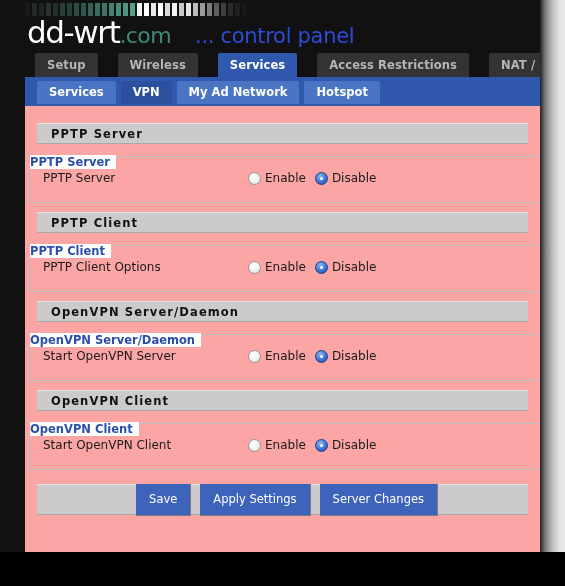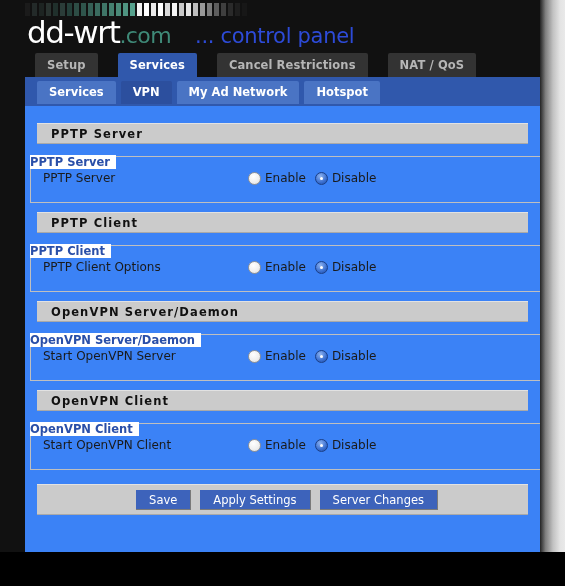--- a/index.html
+++ b/index.html
@@ -164,21 +164,21 @@
   .stab.active {
     background: #2c4f9e;
   }
 
   
   #content {
     position: absolute;
     left: 25px; top: 106px;
     width: 515px;
     height: 446px;
-    background: #3b82f6;
+    background: #fca5a5;
     overflow: hidden;
     padding: 8px 0 8px 0;
   }
 
   .section { margin: 0 0 0 0; }
 
   .sec-head {
     margin: 9px 12px 0 12px;
     height: 21px;
     line-height: 21px;
@@ -275,21 +275,21 @@
     background: #cbcbcb;
     border-top: 1px solid #e2e2e2;
     border-bottom: 1px solid #a9a9a9;
     display: flex;
     align-items: center;
     justify-content: flex-end;
     gap: 9px;
     padding-right: 90px;
   }
   .btn {
-    height: 20px;
+    height: 32px;
     line-height: 20px;
     padding: 0 13px;
     background: #3d63bb;
     color: #ffffff;
     font-size: 11.5px;
     border: none;
     border-right: 1px solid #7a7a7a;
     border-bottom: 1px solid #7a7a7a;
     cursor: pointer;
     font-family: "DejaVu Sans", "Liberation Sans", sans-serif;
@@ -360,22 +360,23 @@
           <i style="background: rgb(30, 30, 30);"></i>
           <i style="background: rgb(23, 23, 23);"></i>
         </div>
       <div id="logo-row">
         <span class="logo-main">dd-wrt</span><span class="logo-com">.com</span><span class="logo-cp">... control panel</span>
       </div>
     </div>
 
     <div id="maintabs">
         <div class="mtab">Setup</div>
+        <div class="mtab">Wireless</div>
         <div class="mtab active">Services</div>
-        <div class="mtab">Cancel Restrictions</div>
+        <div class="mtab">Access Restrictions</div>
         <div class="mtab">NAT / QoS</div>
       </div>
 
     <div id="subtabs">
         <div class="stab">Services</div>
         <div class="stab active">VPN</div>
         <div class="stab">My Ad Network</div>
         <div class="stab">Hotspot</div>
       </div>
 

